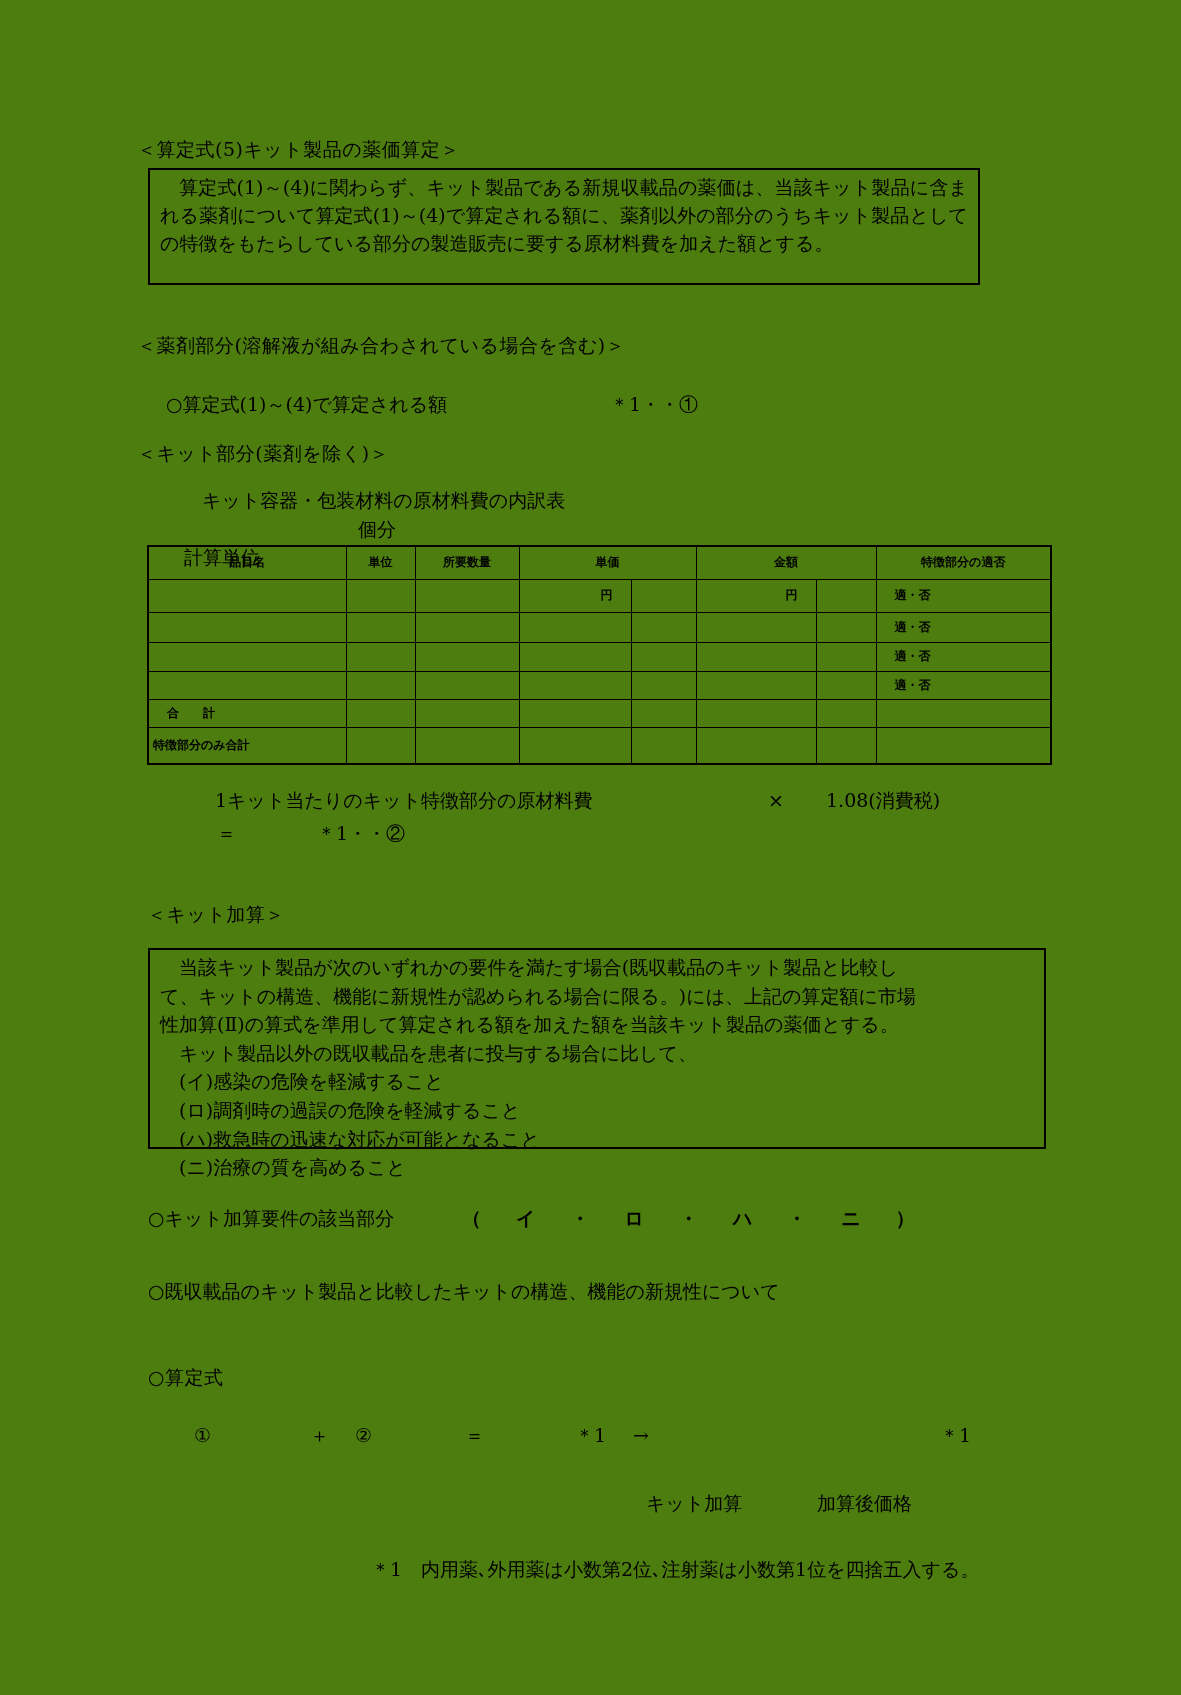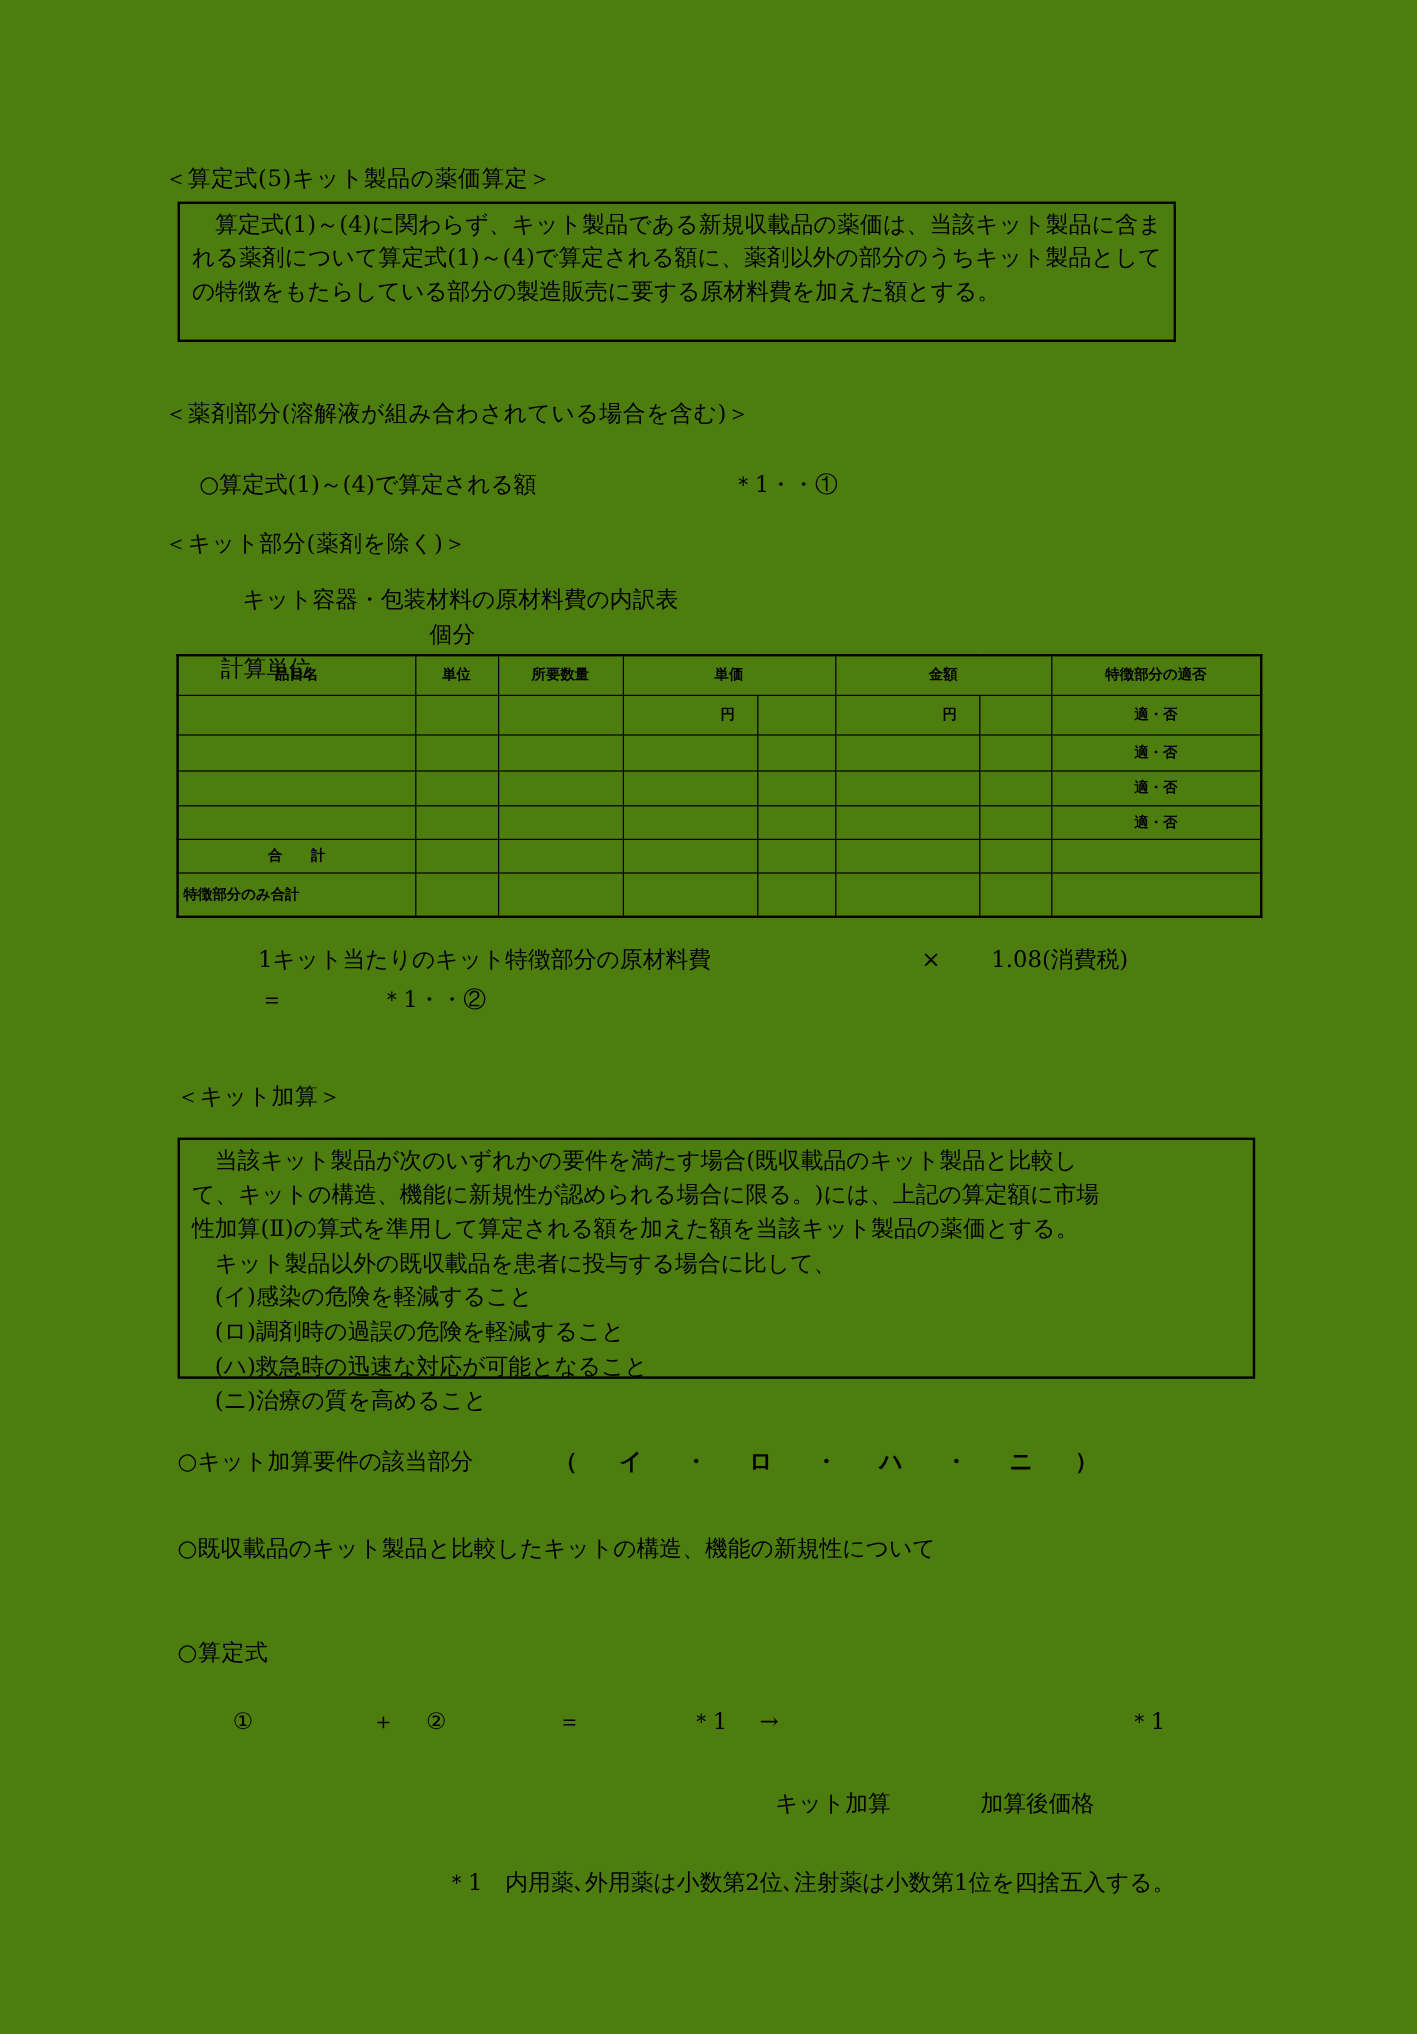--- a/index.html
+++ b/index.html
@@ -36,21 +36,21 @@
   }
   table.kit td, table.kit th{
     border:1px solid #000;
     font-weight:bold;
     font-size:12px;
     padding:0 18px;
     overflow:hidden;
     font-family:"DejaVu Serif","Liberation Serif",serif;
   }
   table.kit th{text-align:center;}
-  .c{text-align:center;margin-top:16px;}
+  .c{text-align:left;margin-top:16px;}
   .r{text-align:right;}
   .l{text-align:left;padding-left:4px !important;}
   .opts{letter-spacing:8px;}
 </style>
 </head>
 <body>
 
 <div class="page">
 
   <div class="abs heading" style="left:137px;top:138px;">＜算定式(5)キット製品の薬価算定＞</div>

